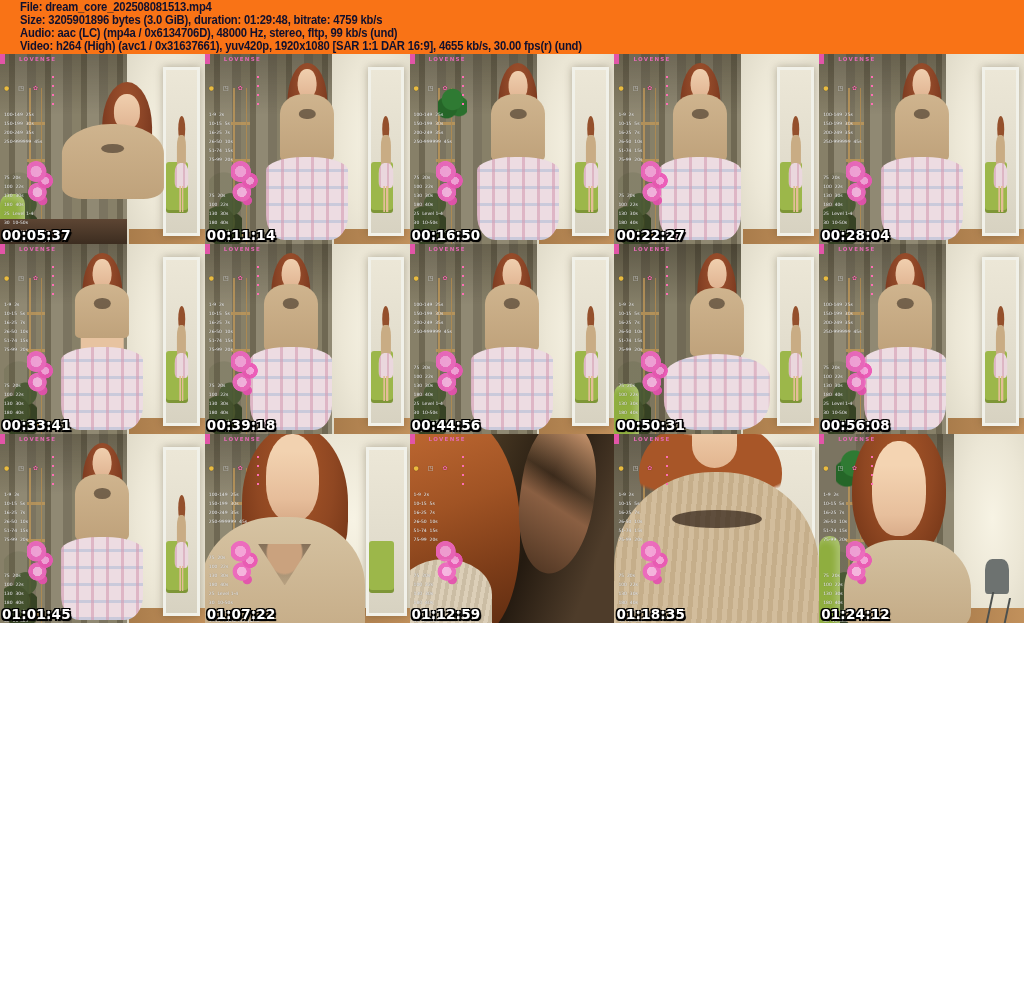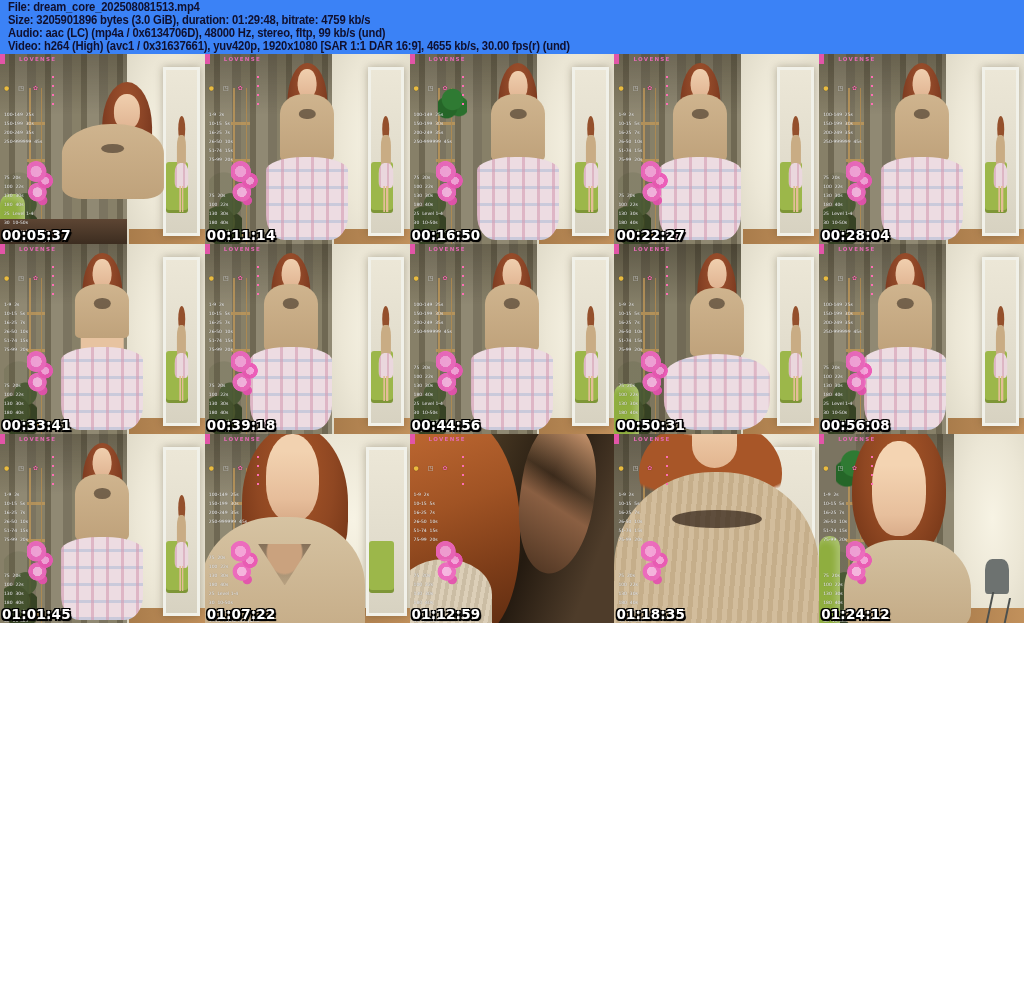--- a/index.html
+++ b/index.html
@@ -1,19 +1,19 @@
 <!DOCTYPE html>
 <html><head>
 <meta charset="utf-8">
 <style>
   html,body{margin:0;padding:0;background:#ffffff;width:1024px;height:1003px;overflow:hidden;}
   body{font-family:"Liberation Sans",sans-serif;}
 
   
-  #header{width:1024px;height:54px;background:#3b82f6;padding:1px 0 0 8px;box-sizing:border-box;}
+  #header{width:1024px;height:54px;background:#f97316;padding:1px 0 0 20px;box-sizing:border-box;}
   .hline{font-size:12.5px;font-weight:bold;color:#10102e;line-height:13px;white-space:nowrap;
          transform:scaleX(.90);transform-origin:0 50%;letter-spacing:-.2px;}
 
   
   #sheet{display:grid;width:1024px;height:949px;grid-template-columns:repeat(5,1fr);grid-template-rows:repeat(5,1fr);}
   .thumb{position:relative;overflow:hidden;background:#7b7461;}
   .thumb *{position:absolute;box-sizing:border-box;}
 
   
   .curtain{left:0;top:0;bottom:0;width:63%;z-index:1;

